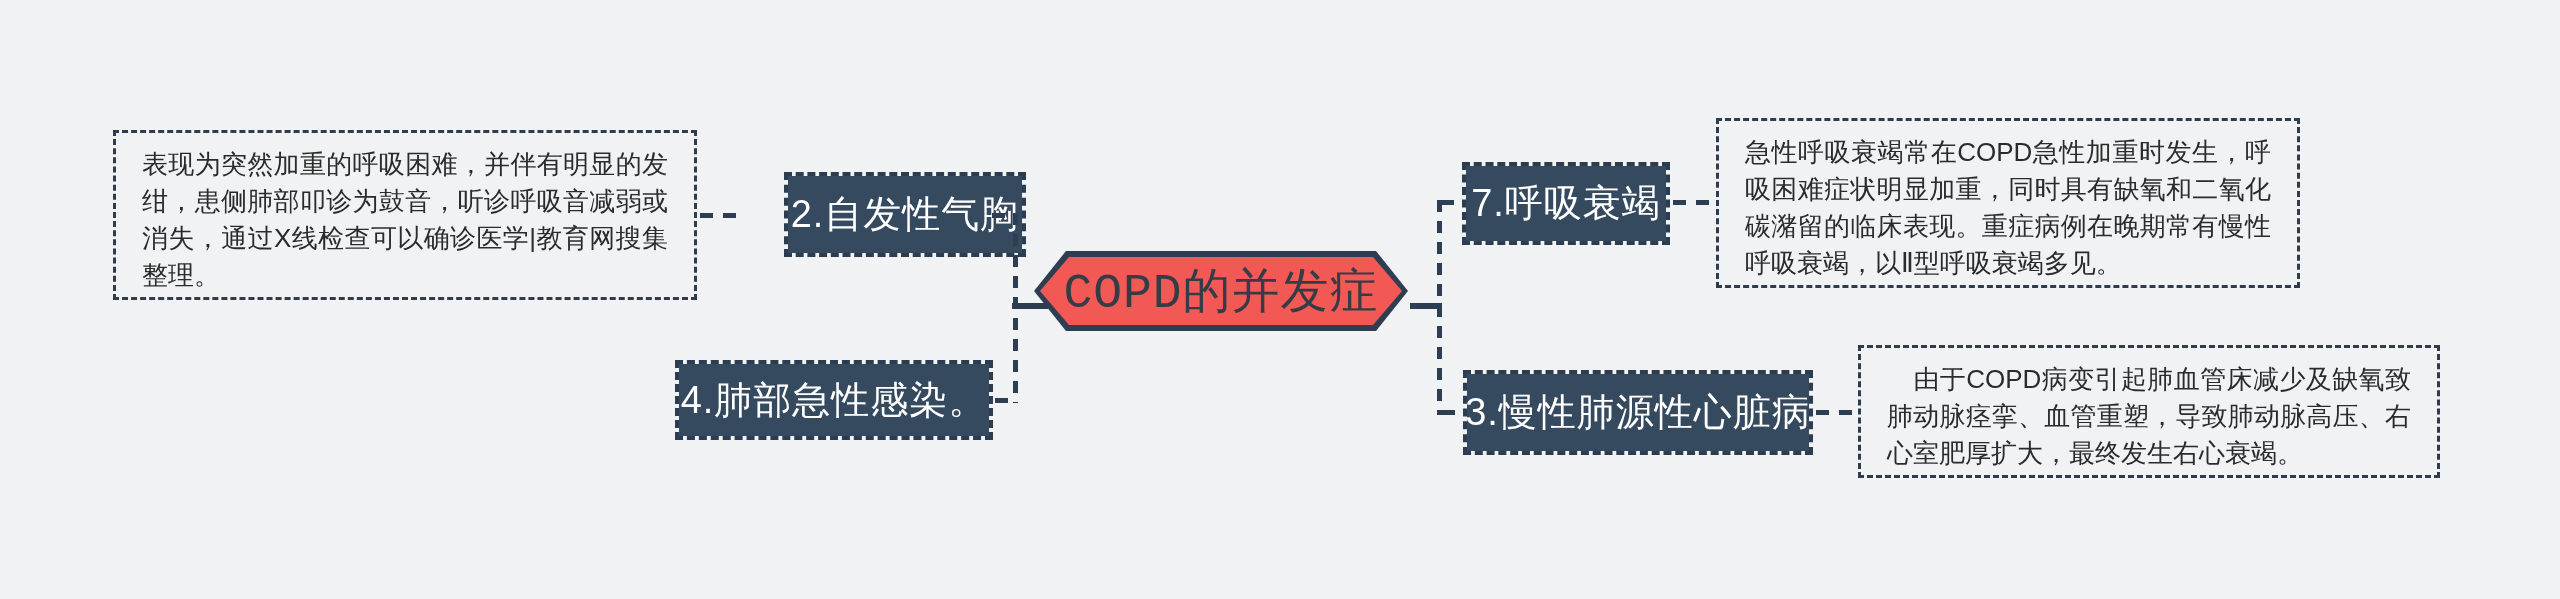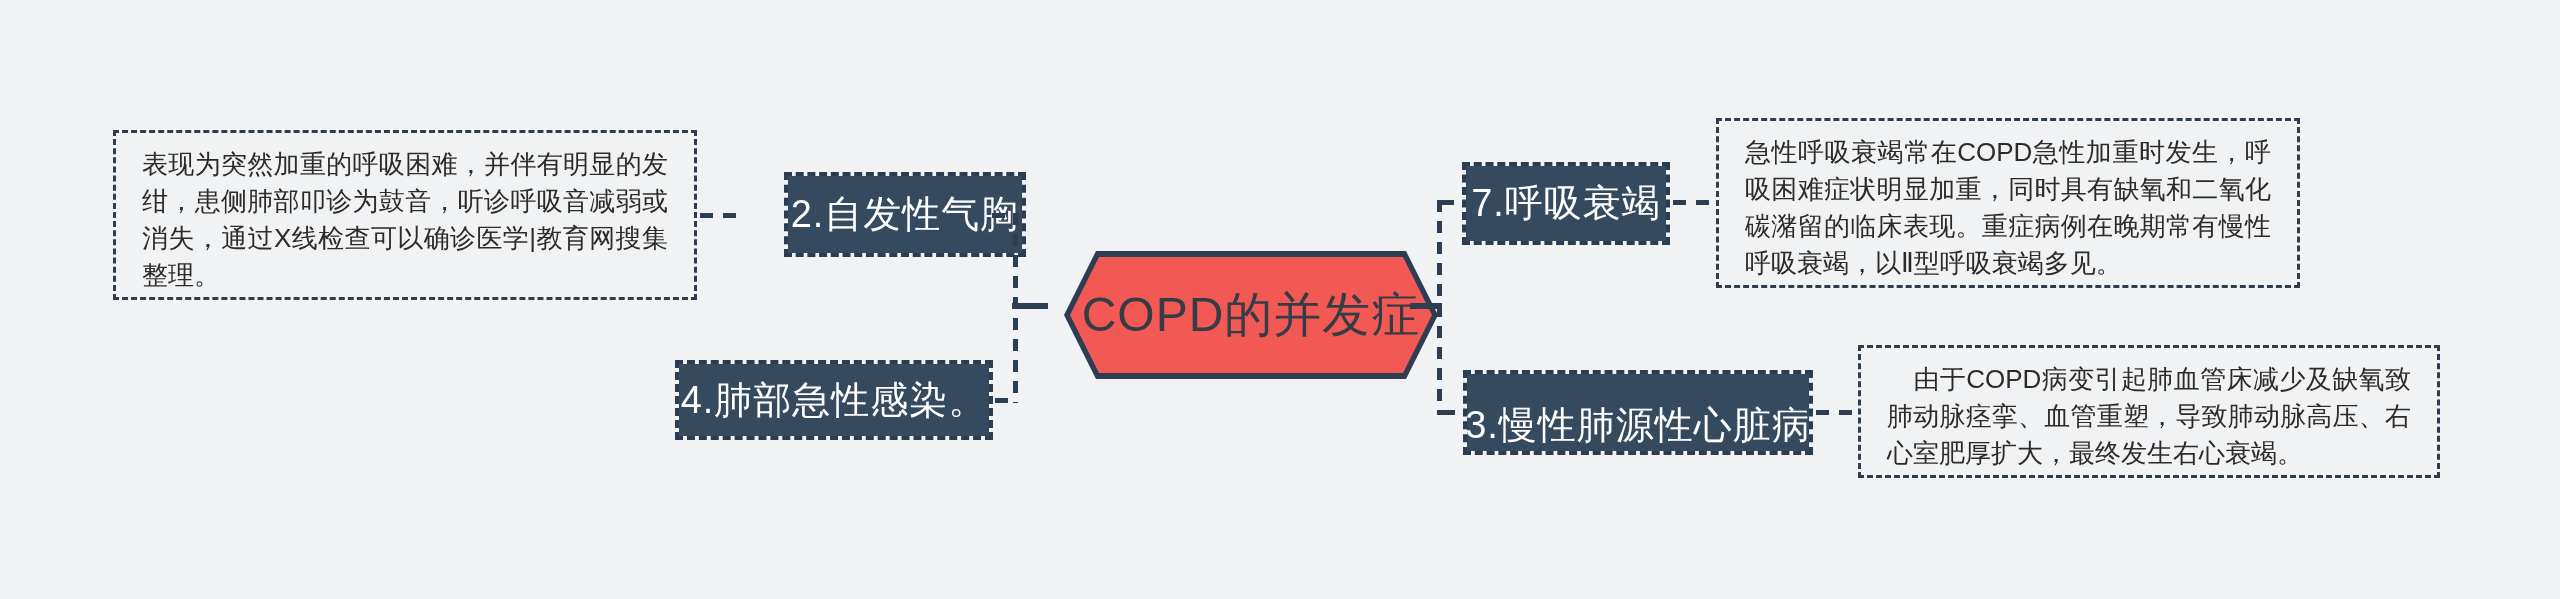--- a/index.html
+++ b/index.html
@@ -34,23 +34,24 @@
   
   .branch-node{
     position:absolute;display:flex;align-items:center;justify-content:center;
     background:var(--node-fill);background-clip:padding-box;
     border:4px dashed var(--node-border);
     color:var(--node-text);font-size:38px;letter-spacing:1px;
     box-sizing:border-box;white-space:nowrap;
   }
   
   .center-node{
-    position:absolute;left:1064px;top:251px;width:374px;height:128px;
+    position:absolute;left:1034px;top:251px;width:374px;height:80px;
     background:var(--center-border);
     clip-path:polygon(0 50%,32px 0,calc(100% - 32px) 0,100% 50%,calc(100% - 32px) 100%,32px 100%);
+    font-family:Liberation Mono, monospace;
   }
   .center-node .fill{
     position:absolute;inset:6px;
     background:var(--center-fill);
     clip-path:polygon(0 50%,29px 0,calc(100% - 29px) 0,100% 50%,calc(100% - 29px) 100%,29px 100%);
     display:flex;align-items:center;justify-content:center;
   }
   .center-node .label{
     color:var(--center-text);font-size:48px;letter-spacing:1px;white-space:nowrap;
   }
@@ -61,21 +62,21 @@
     color:var(--note-text);font-size:26px;line-height:37px;
     padding:13px 26px 0 26px;text-align:justify;
     overflow:hidden;line-break:loose;
   }
   .note-left{left:113px;top:130px;width:584px;height:170px;}
   .note-right-top{left:1716px;top:118px;width:584px;height:170px;}
   .note-right-bottom{left:1858px;top:345px;width:582px;height:133px;}
   .node-2{left:784px;top:172px;width:242px;height:85px;}
   .node-4{left:675px;top:360px;width:318px;height:80px;text-align:center;}
   .node-1{left:1462px;top:162px;width:208px;height:83px;}
-  .node-3{left:1463px;top:370px;width:350px;height:85px;align-items:flex-end;}
+  .node-3{left:1463px;top:370px;width:350px;height:85px;}
 </style>
 </head>
 <body>
 
 <div class="canvas">
 
   <div class="note note-left">表现为突然加重的呼吸困难，并伴有明显的发绀，患侧肺部叩诊为鼓音，听诊呼吸音减弱或消失，通过X线检查可以确诊医学|教育网搜集整理。</div>
 
   <div class="note note-right-bottom">　由于COPD病变引起肺血管床减少及缺氧致肺动脉痉挛、血管重塑，导致肺动脉高压、右心室肥厚扩大，最终发生右心衰竭。</div>
 

